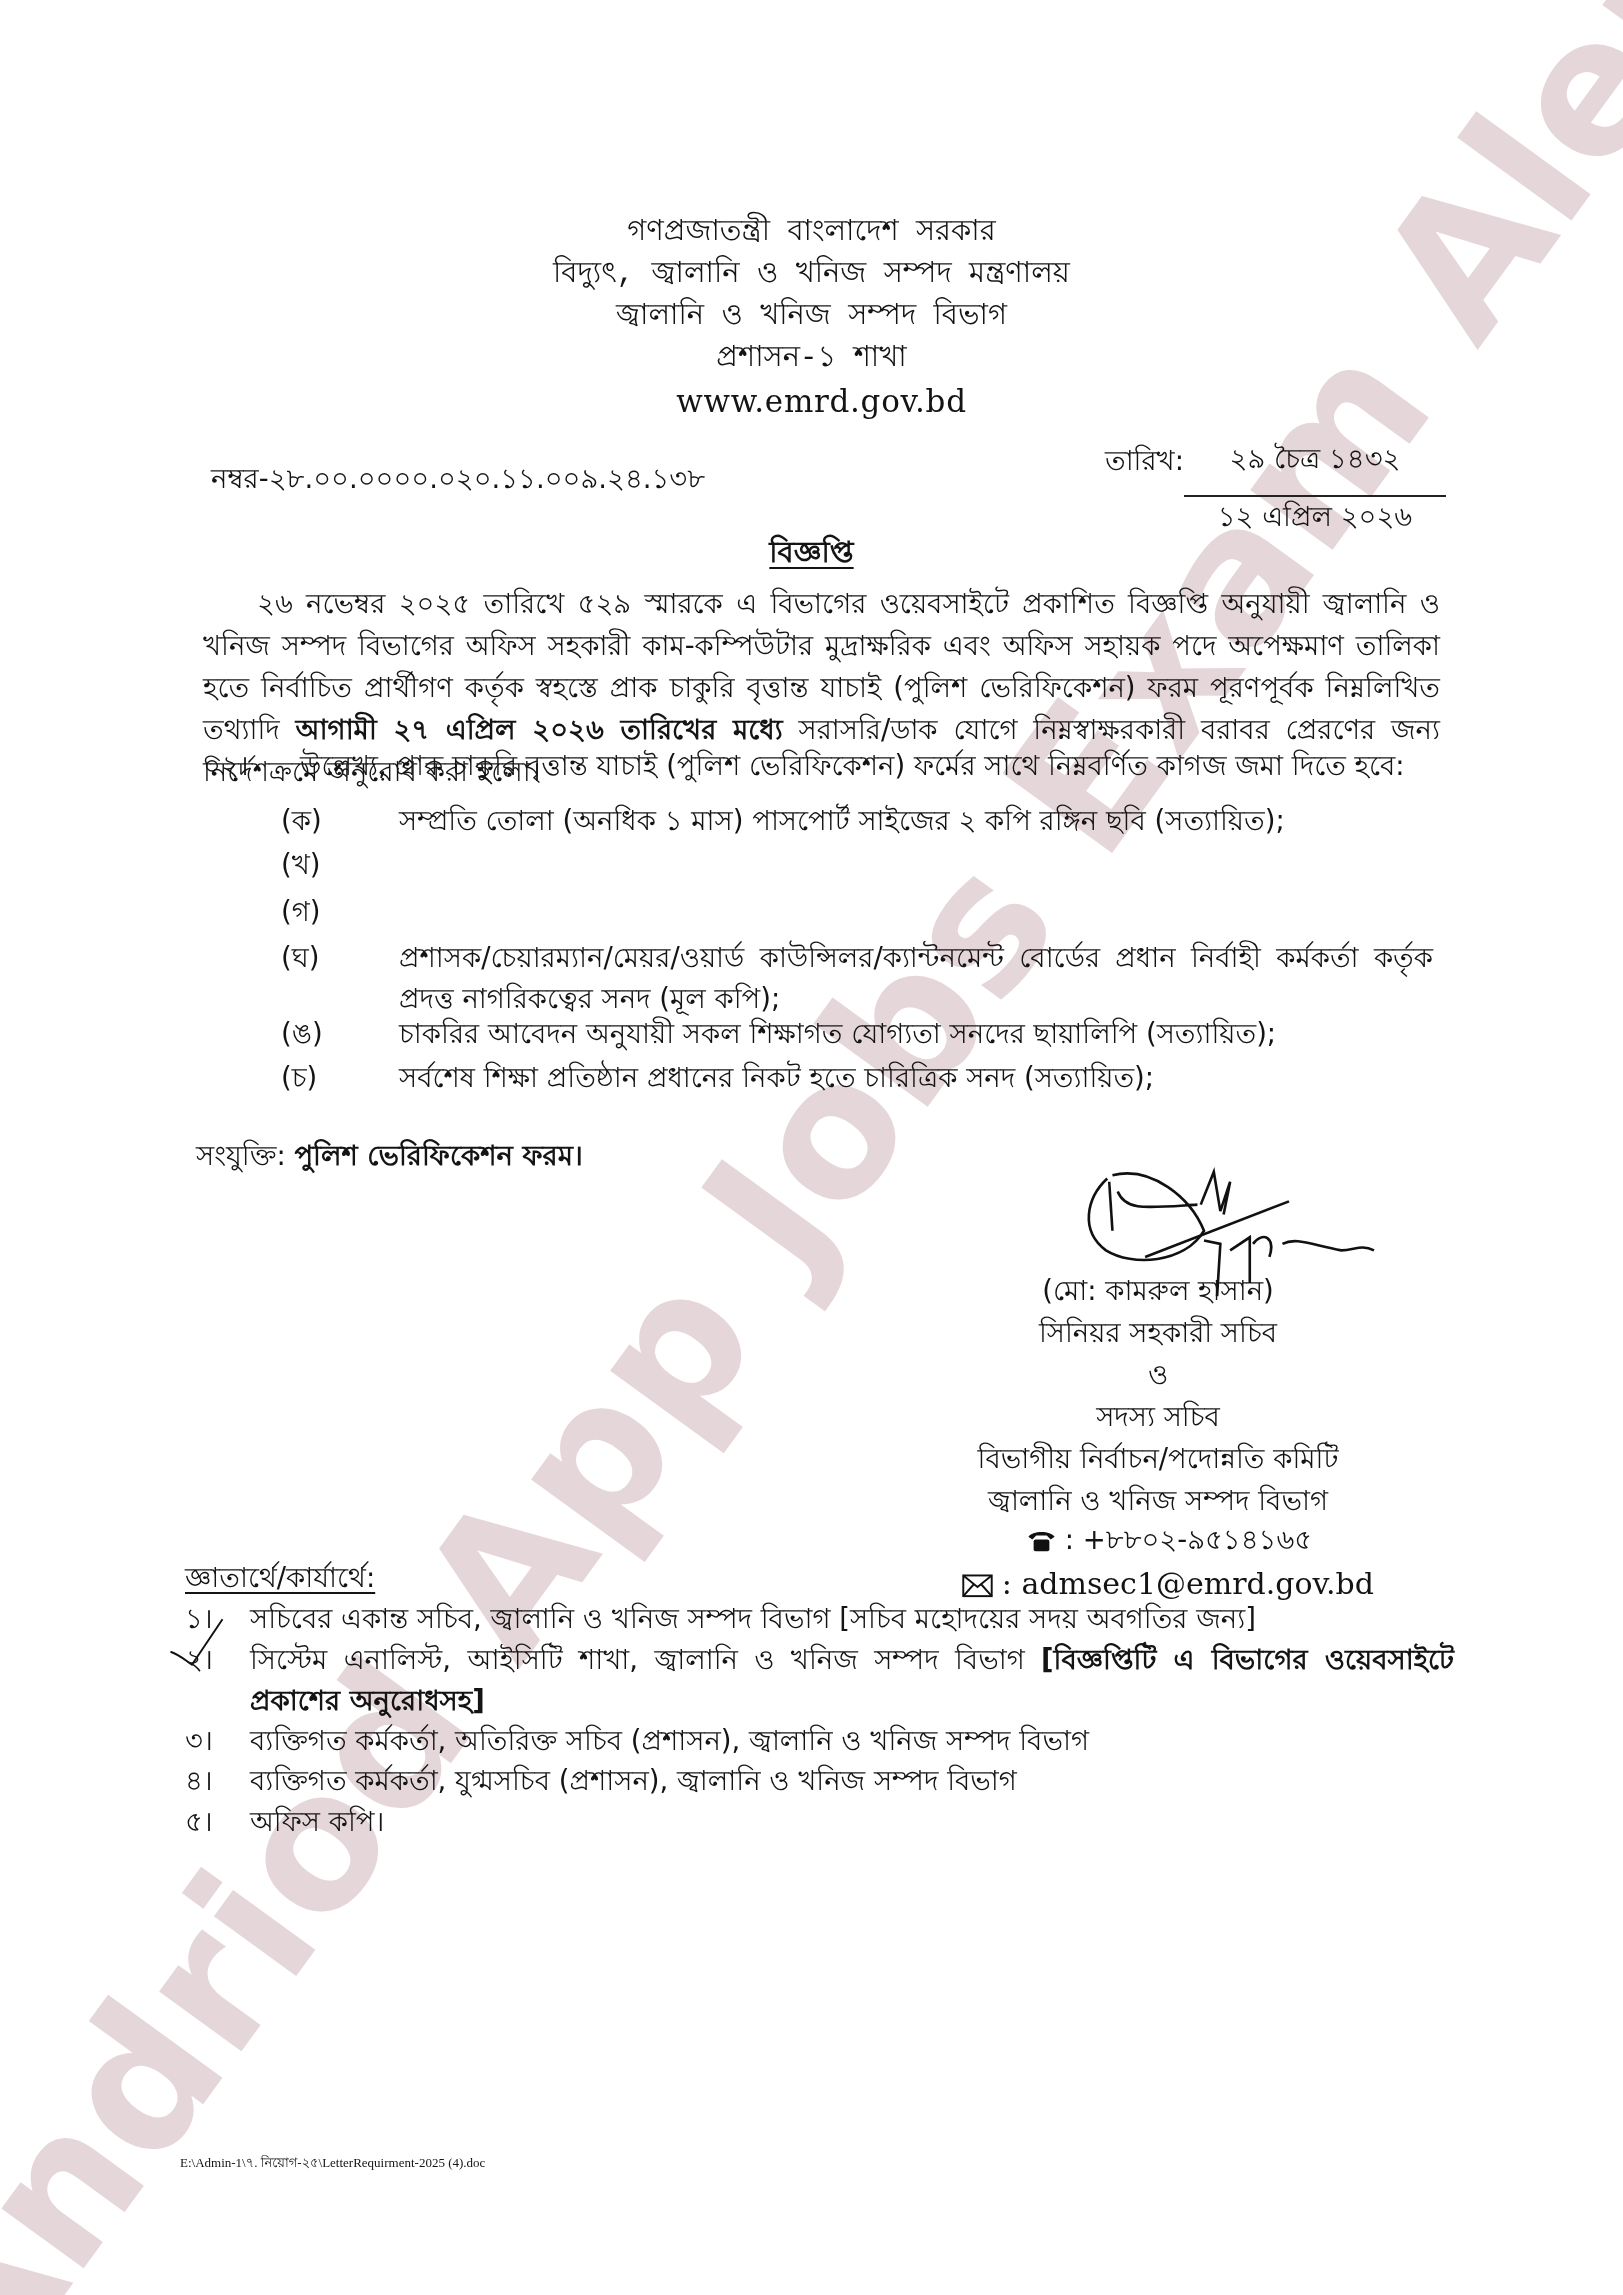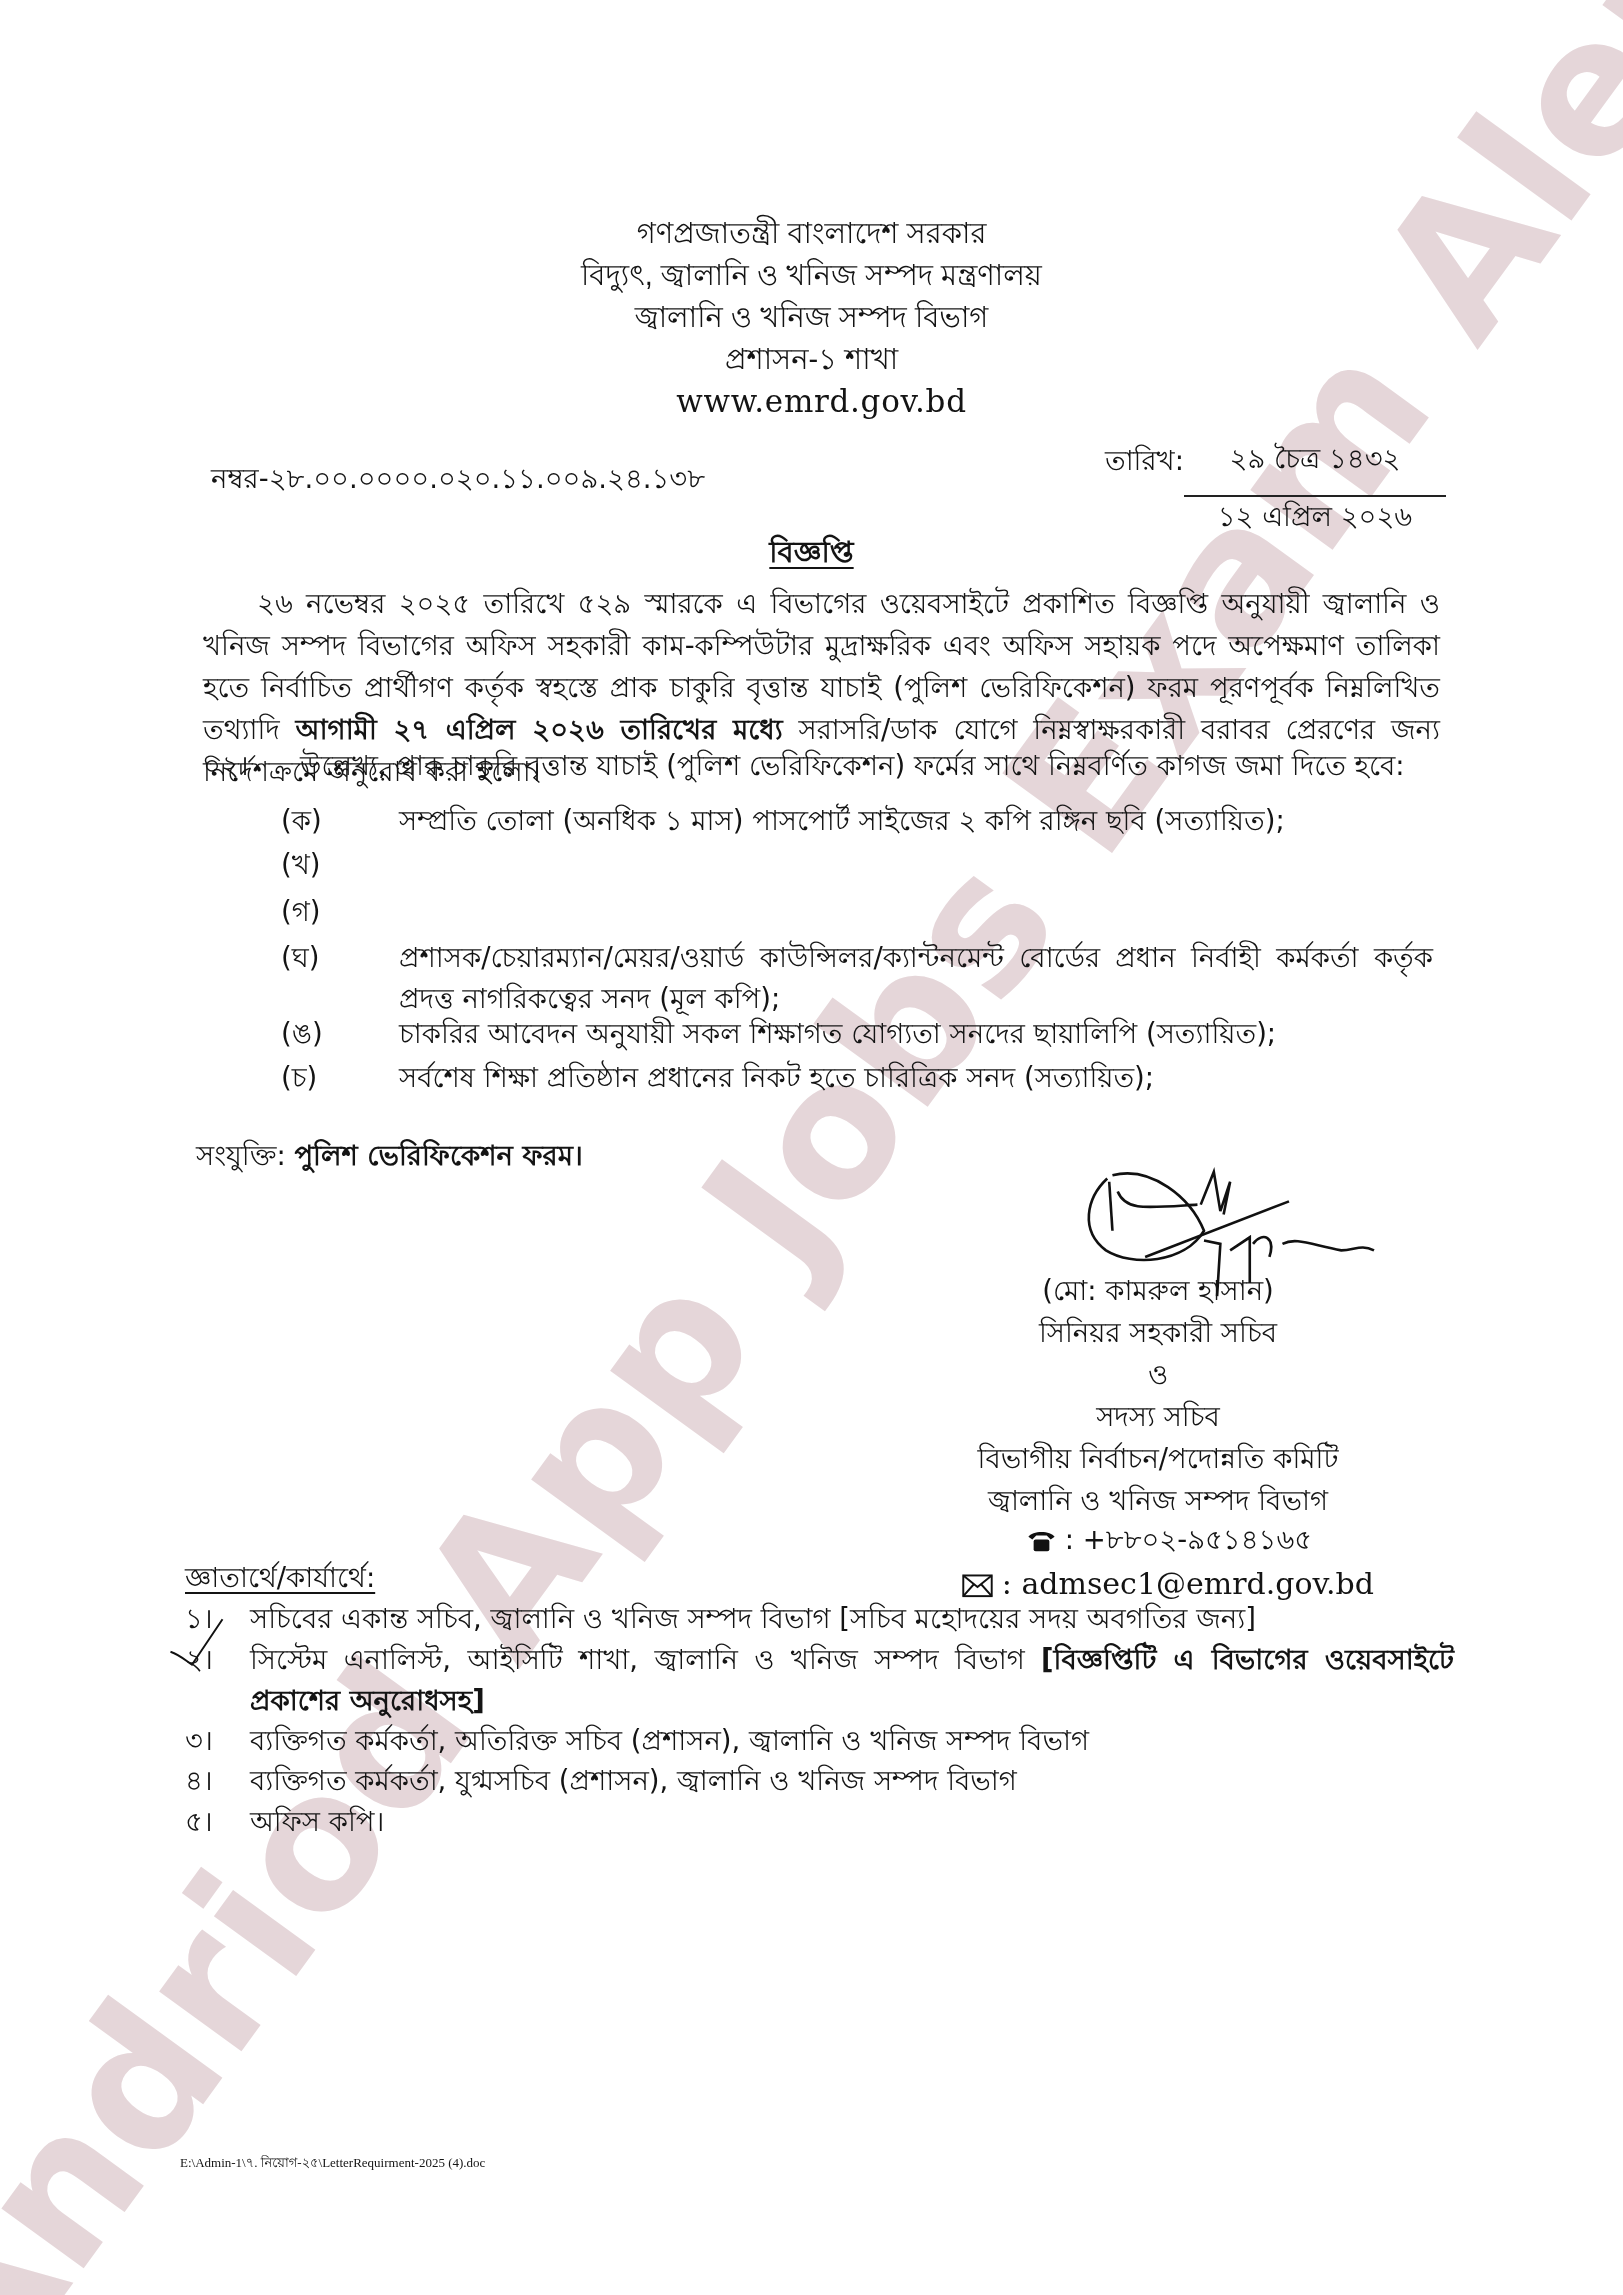--- a/index.html
+++ b/index.html
@@ -20,21 +20,21 @@
       font-weight: bold;
       font-size: 186px;
       color: #e5d6d9;
       letter-spacing: 1.3px;
       z-index: 0;
       pointer-events: none;
     }
     .content { position: absolute; left: 0; top: 0; width: 100%; height: 100%; z-index: 1; }
 
     .center-block { position: absolute; left: 0; width: 1623px; text-align: center; }
-    .hdr-line { font-size: 29px; line-height: 42px; font-family: Liberation Sans, sans-serif; }
+    .hdr-line { font-size: 29px; line-height: 42px; font-family: Liberation Mono, monospace; }
     .hdr-url { font-size: 31px; line-height: 42px; font-family: "DejaVu Serif", serif; letter-spacing: 0.7px; margin-left: 20px; }
 
     .memo-no { position: absolute; left: 211px; top: 458px; font-size: 27.5px; font-family: "DejaVu Sans", sans-serif; }
     .date-label { position: absolute; left: 1105px; top: 440px; font-size: 27.5px; font-family: "DejaVu Sans", sans-serif; text-align: center; }
     .date-box { position: absolute; left: 1184px; top: 440px; width: 262px; text-align: center; font-size: 27.5px; font-family: "DejaVu Sans", sans-serif; }
     .date-box .d1 { border-bottom: 2px solid #222; padding-bottom: 18px; line-height: 37px; }
     .date-box .d2 { line-height: 39px; }
 
     .title { position: absolute; left: 0; width: 1623px; top: 529px; text-align: center; font-size: 29px; font-weight: bold; font-family: "DejaVu Sans", sans-serif; }
     .title span { text-decoration: underline; text-underline-offset: 5.2px; }

